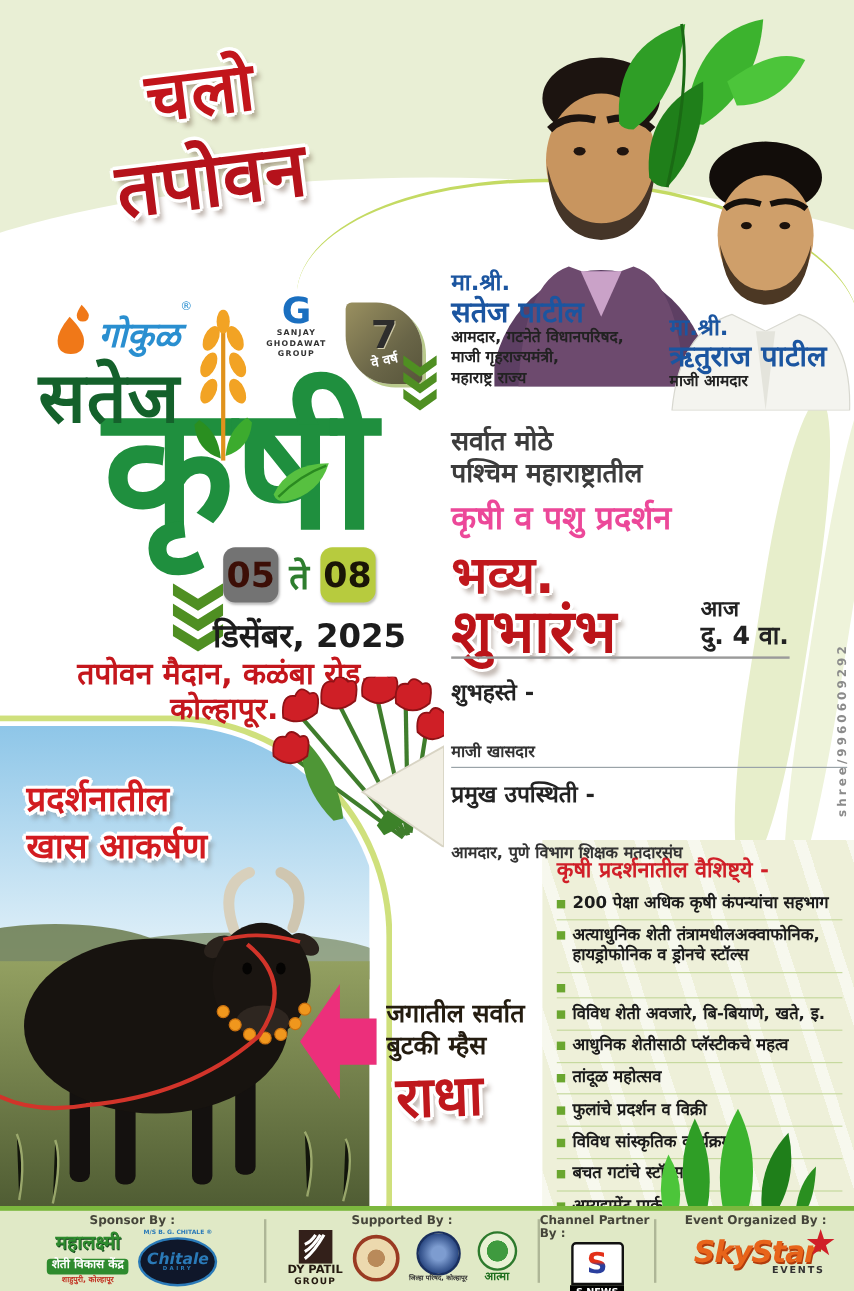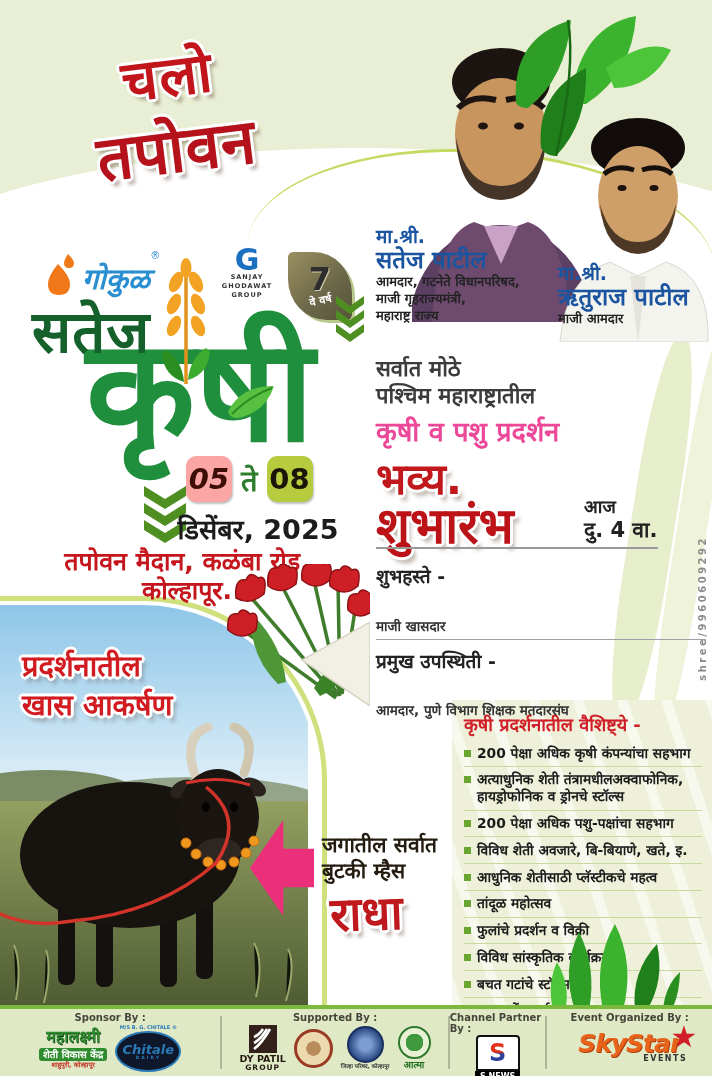--- a/index.html
+++ b/index.html
@@ -50,21 +50,21 @@
   .title1{left:32px;top:290px;font-size:58px;font-weight:900;color:#14612b;z-index:4;letter-spacing:1px;}
   .title2{left:86px;top:316px;font-size:142px;font-weight:900;color:#1f8f3e;z-index:3;line-height:1.05;}
 
   .chev{z-index:5;}
   .chev-r{left:336px;top:296px;}
   .chev-l{left:144px;top:486px;}
 
   .dates{left:186px;top:456px;z-index:5;display:flex;align-items:center;gap:9px;}
   .dbox{width:46px;height:46px;border-radius:10px;display:flex;align-items:center;justify-content:center;
     font-size:29px;font-weight:900;box-shadow:1px 2px 2px rgba(0,0,0,.25);}
-  .d05{background:#fca5a5;color:#3c0e06;font-style:italic;}
+  .d05{background:#737373;color:#3c0e06;}
   .d08{background:#b7cb3e;color:#1a1506;}
   .dword{font-size:29px;font-weight:900;color:#2e7d2e;}
   .monthyear{left:146px;top:510px;width:224px;text-align:center;font-size:27px;font-weight:700;color:#1c1c1c;z-index:5;}
   .venue{left:12px;top:548px;width:350px;text-align:center;font-size:25px;font-weight:900;color:#c4161c;line-height:1.15;z-index:5;}
 
   
   .region{left:376px;top:356px;font-size:22px;font-weight:700;color:#3c3c3c;line-height:1.22;z-index:5;}
   .expo{left:376px;top:412px;font-size:27px;font-weight:900;color:#ec4899;z-index:5;}
   .grand1{left:376px;top:448px;font-size:43px;font-weight:900;color:#c0181d;z-index:5;}
   .grand2{left:376px;top:490px;font-size:50px;font-weight:900;color:#bb1318;z-index:5;}
@@ -387,21 +387,20 @@
     <div class="feat-item">
       <span class="bullet"></span>
       <span class="feat-t">200 पेक्षा अधिक कृषी कंपन्यांचा सहभाग</span>
       </div>
     <div class="feat-item">
       <span class="bullet"></span>
       <span class="feat-t">अत्याधुनिक शेती तंत्रामधीलअक्वाफोनिक, हायड्रोफोनिक व ड्रोनचे स्टॉल्स</span>
       </div>
     <div class="feat-item">
       <span class="bullet"></span>
-      <span class="feat-t">200 पेक्षा अधिक पशु-पक्षांचा सहभाग</span>
       </div>
     <div class="feat-item">
       <span class="bullet"></span>
       <span class="feat-t">विविध शेती अवजारे, बि-बियाणे, खते, इ.</span>
       </div>
     <div class="feat-item">
       <span class="bullet"></span>
       <span class="feat-t">आधुनिक शेतीसाठी प्लॅस्टीकचे महत्व</span>
       </div>
     <div class="feat-item">

